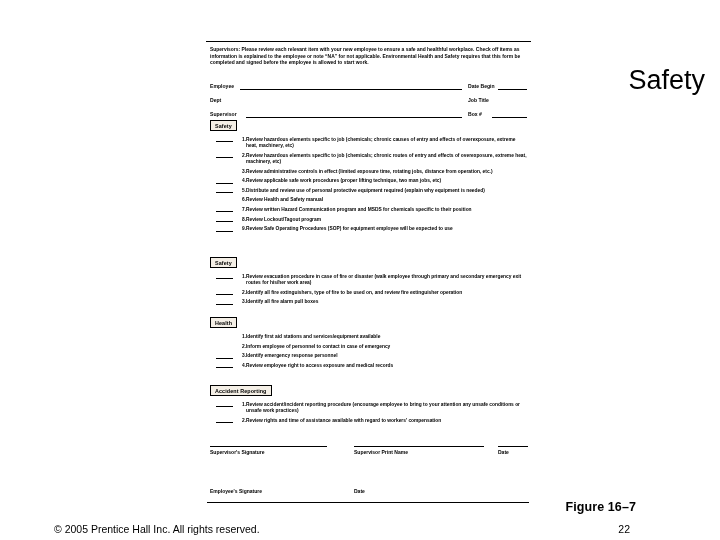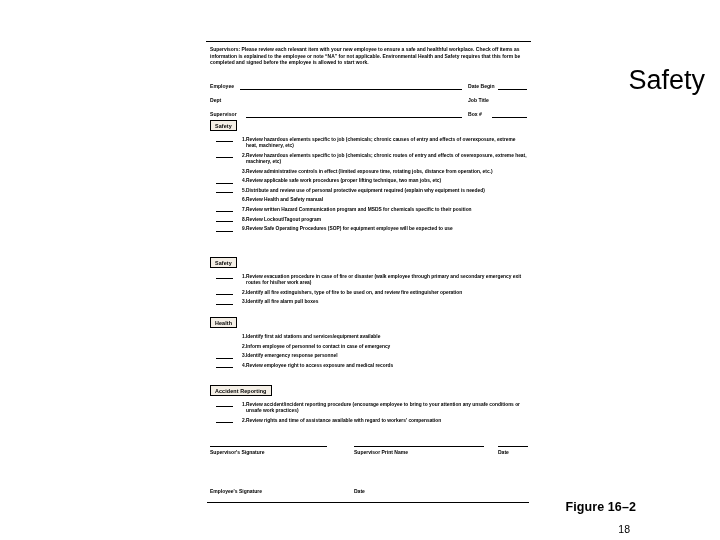--- a/index.html
+++ b/index.html
@@ -341,16 +341,17 @@
           <div class="sig-cell" style="left: 0px;">
             <span class="slabel">Employee's Signature</span>
           </div>
           <div class="sig-cell" style="left: 144px;">
             <span class="slabel">Date</span>
           </div>
         </div>
       </div>
   </div>
 
-  <div class="footer-figure">Figure 16–2</div>
-  <div class="footer-page">18</div>
+  <div class="footer-figure">Figure 16–7</div>
+  <div class="footer-copy">© 2005 Prentice Hall Inc. All rights reserved.</div>
+  <div class="footer-page">22</div>
 
 </div>
 
 </body></html>

